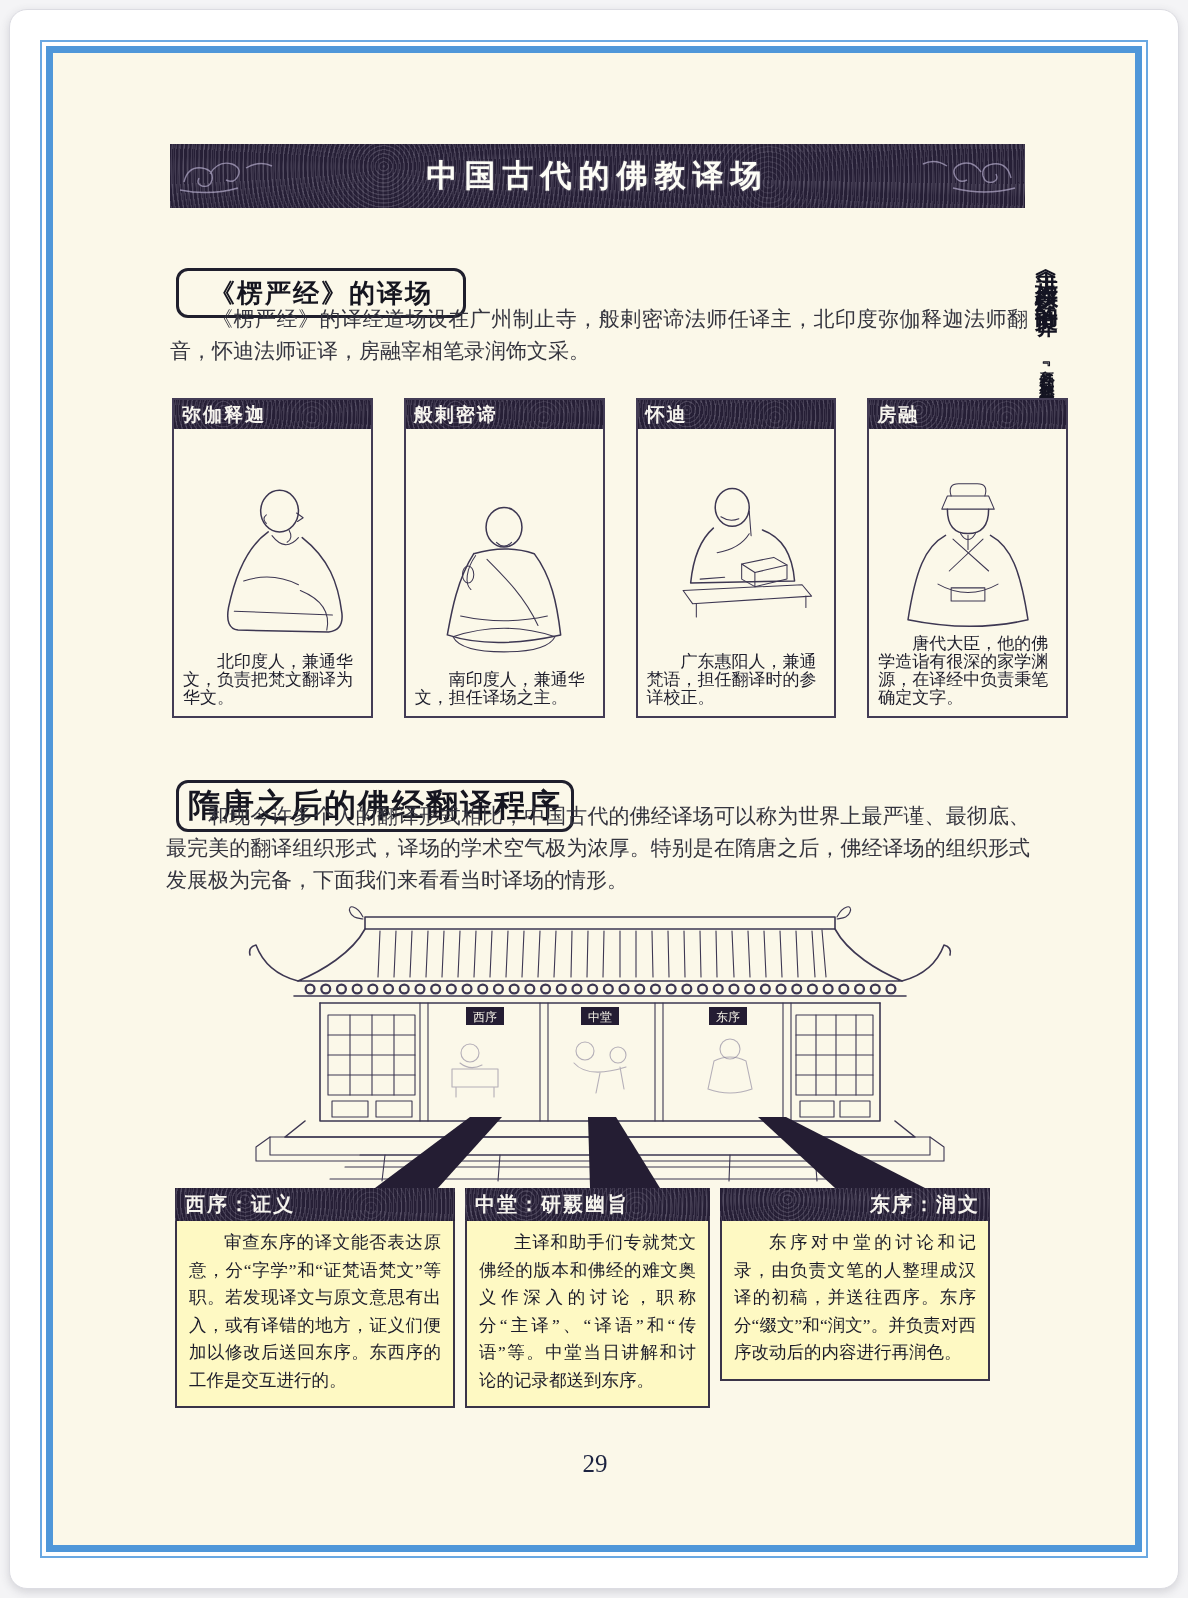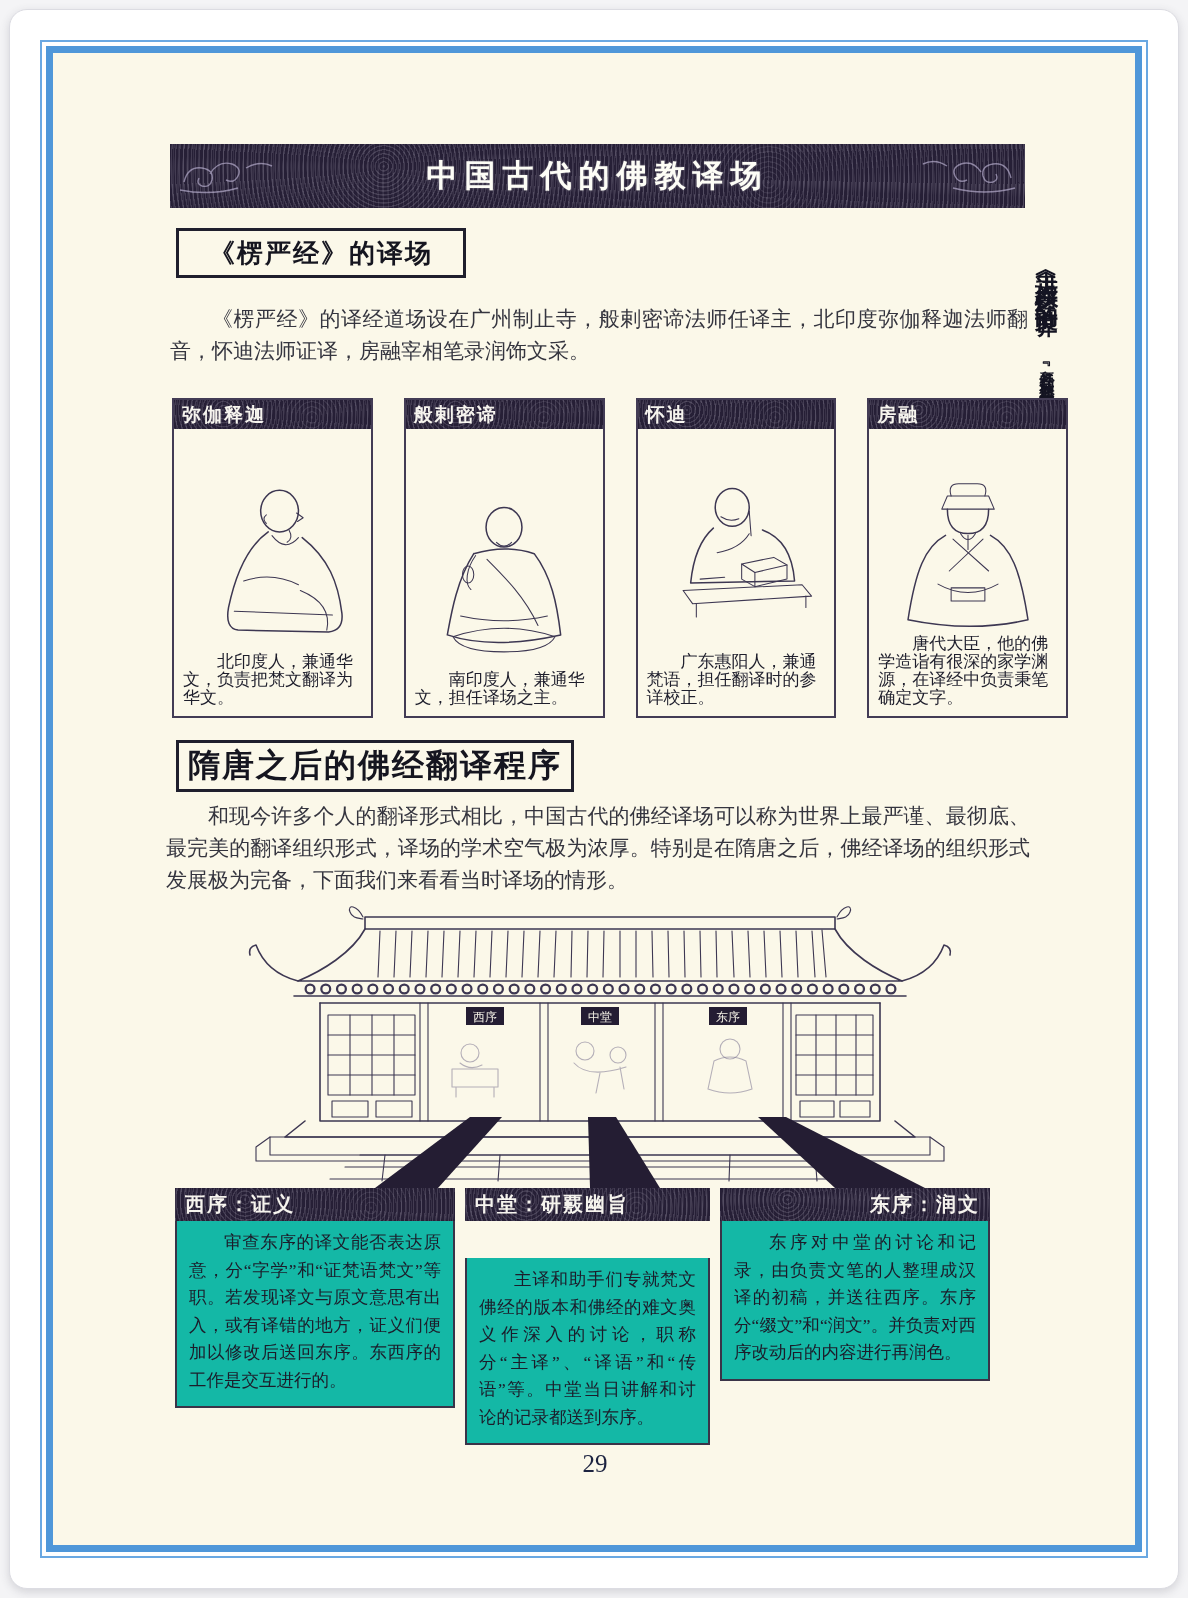--- a/index.html
+++ b/index.html
@@ -11,23 +11,23 @@
   .frame-thick{position:absolute;left:46px;top:46px;right:46px;bottom:46px;border:7px solid #4f97d9;background:#fbf8e9;}
   .darkbar{background-color:#261f36;
     background-image:repeating-radial-gradient(circle at 25% 35%, rgba(245,240,255,.14) 0 1px, transparent 1.5px 4px),
                      repeating-radial-gradient(circle at 70% 60%, rgba(245,240,255,.09) 0 1px, transparent 1.5px 5px);}
   .banner{position:absolute;left:170px;top:144px;width:855px;height:64px;display:flex;
           align-items:center;justify-content:center;}
   .banner-title{color:#fdfdf6;font-size:31px;font-weight:700;letter-spacing:7px;
           font-family:"Liberation Sans",sans-serif;text-shadow:0 0 2px rgba(255,255,255,.4);}
   .cloud{position:absolute;top:4px;height:48px;opacity:.85;}
   .cloud.left{left:6px;} .cloud.right{right:6px;}
-  .h-box{position:absolute;border:3px solid #1f1f2d;border-radius:0;background:#fbf8e9;
+  .h-box{position:absolute;border:3px solid #1f1f2d;border-radius:12px;background:#fbf8e9;
          display:flex;align-items:center;justify-content:center;font-family:"Liberation Sans",sans-serif;
-         font-size:26px;font-weight:600;color:#15151f;letter-spacing:2px;}
+         font-size:26px;font-weight:600;color:#15151f;letter-spacing:2px;margin-top:40px;}
   #h1box{left:176px;top:228px;width:284px;height:44px;}
   #h2box{left:176px;top:740px;width:392px;height:46px;font-size:32px;}
   .para{position:absolute;font-size:21px;line-height:32px;text-indent:2em;
         font-family:"Liberation Sans",sans-serif;color:#35353f;text-align:justify;}
   #para1{left:170px;top:303px;width:858px;}
   #para2{left:166px;top:800px;width:864px;}
   .sidebar{position:absolute;left:1032px;top:252px;height:1000px;writing-mode:vertical-rl;
            color:#141422;font-family:"Liberation Sans",sans-serif;}
   .sb-title{font-size:23px;font-weight:700;letter-spacing:5px;}
   .sb-num{font-size:16px;font-weight:400;margin-block:0;margin-inline-start:12px;font-family:"Liberation Serif",serif;}
@@ -37,23 +37,23 @@
   .pcard-h{height:29px;display:flex;align-items:center;padding:0 8px;color:#f6f4ee;
            font-family:"Liberation Sans",sans-serif;font-size:19px;font-weight:600;letter-spacing:2px;flex:none;}
   .pcard-fig{flex:1;display:flex;align-items:flex-end;justify-content:center;overflow:hidden;padding:2px 4px 0;}
   .pcard-cap{flex:none;padding:4px 9px 9px;font-size:17px;line-height:18px;text-indent:2em;color:#1e1e2c;}
   .illus{position:absolute;left:170px;top:903px;width:860px;height:285px;}
   .callouts{position:absolute;left:175px;top:1188px;width:980px;display:flex;gap:10px;align-items:flex-start;}
   .cbox{display:flex;flex-direction:column;}
   .cbox-h{height:33px;display:flex;align-items:center;padding:0 10px;color:#f6f4ee;flex:none;
           font-family:"Liberation Sans",sans-serif;font-size:20px;font-weight:700;letter-spacing:2px;}
   .cbox:nth-child(3) .cbox-h{justify-content:flex-end;}
-  .cbox-b{border:2px solid #3a3448;border-top:none;background:#14b8a6;padding:8px 12px 12px;
+  .cbox-b{border:2px solid #3a3448;border-top:none;background:#fef9c3;padding:8px 12px 12px;
           font-size:17.5px;line-height:27.5px;text-indent:2em;color:#1c1c2a;text-align:justify;}
-  #cbox1{width:280px;} #cbox2{width:245px;gap:37px;} #cbox3{width:270px;}
+  #cbox1{width:280px;} #cbox2{width:245px;} #cbox3{width:270px;}
   .pagenum{position:absolute;left:57px;right:55px;top:1450px;text-align:center;
            font-size:25px;color:#1c2340;font-family:"Liberation Serif",serif;}
   svg .ln{stroke:#3d3752;stroke-width:1.6;fill:none;stroke-linecap:round;stroke-linejoin:round;}
   svg .thin{stroke-width:1.1;}
   svg .faint{stroke:#7a7390;stroke-width:1.1;opacity:.55;fill:none;}
   svg .dk{fill:#241d33;stroke:none;}
 </style>
 </head>
 <body>
 

